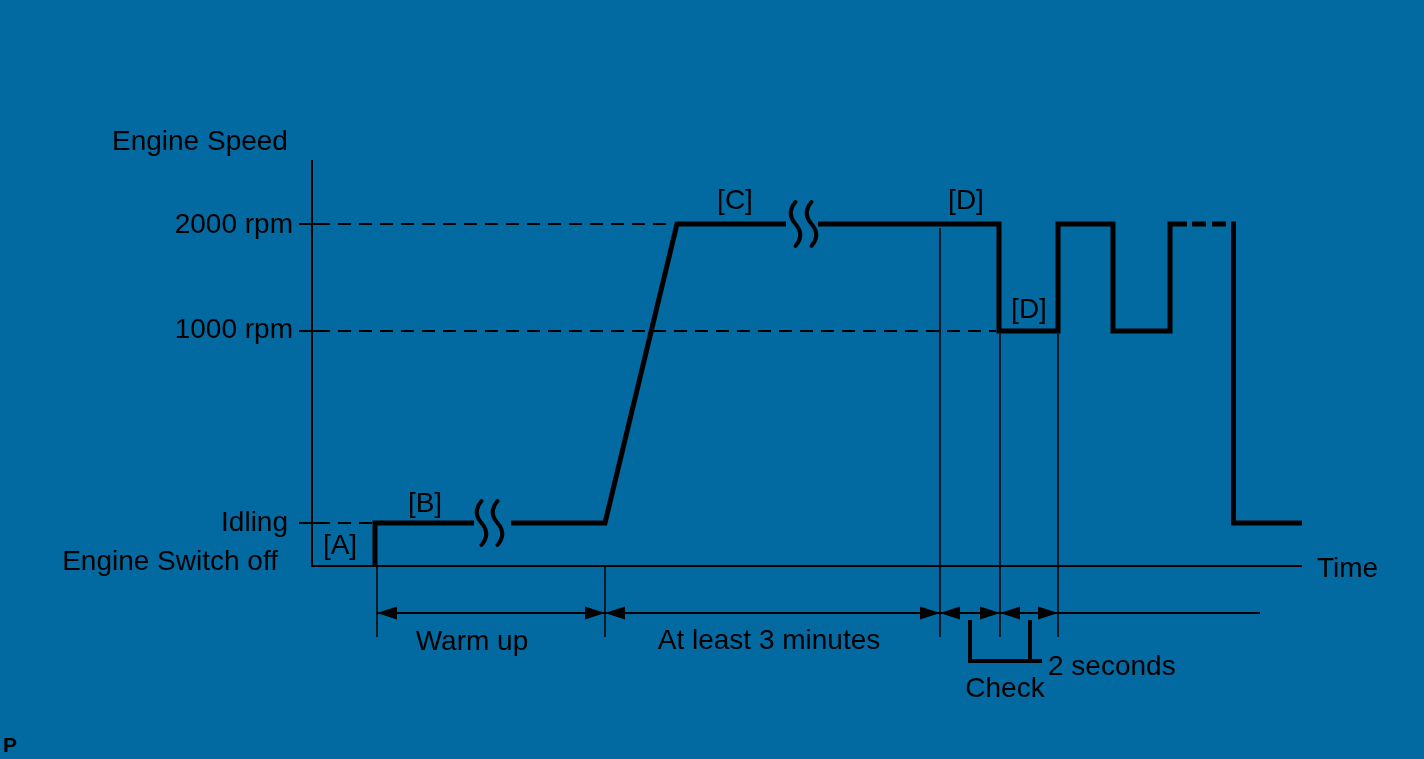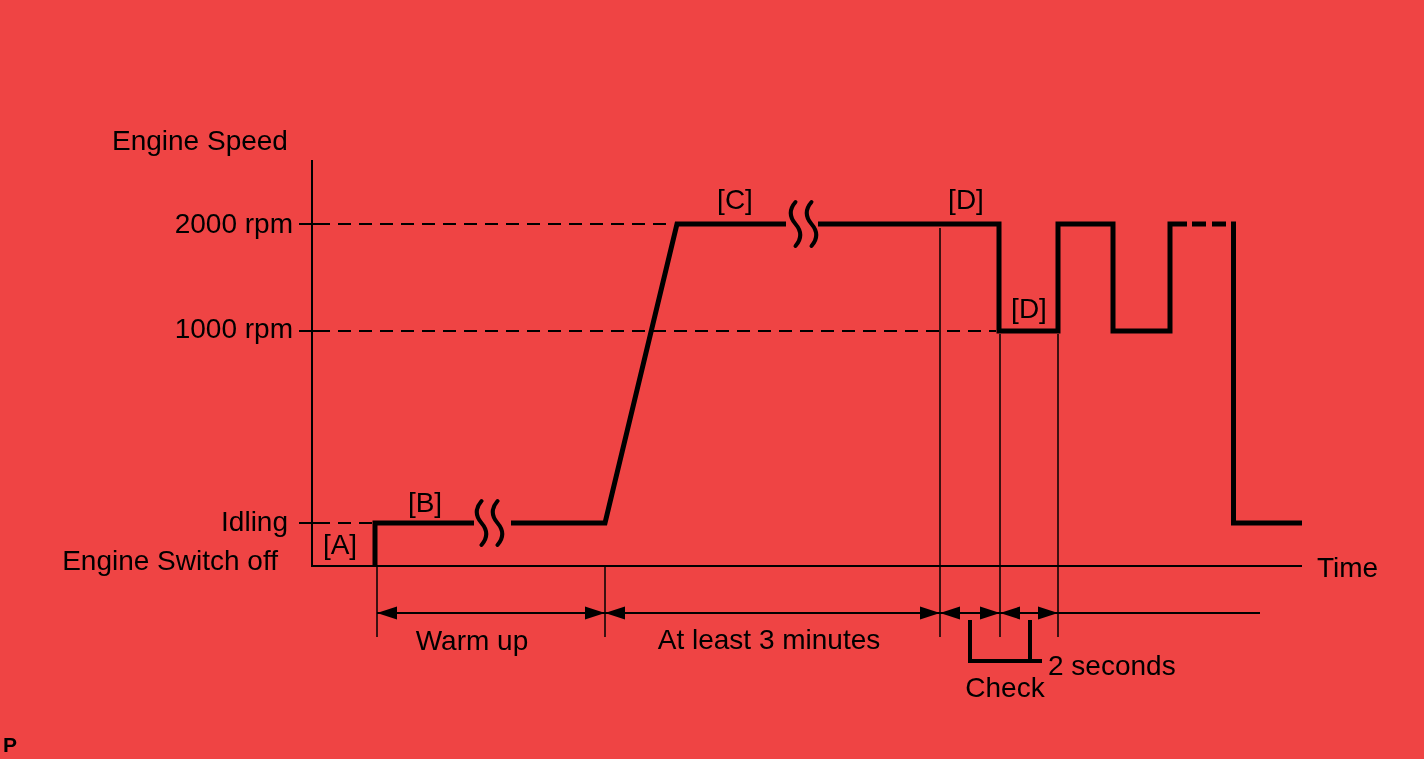--- a/index.html
+++ b/index.html
@@ -4,21 +4,21 @@
 <style>
   html, body {
     margin: 0;
     padding: 0;
     background: #ffffff;
   }
   .stage {
     position: relative;
     width: 1424px;
     height: 759px;
-    background: #ef4444;
+    background: #0369a1;
     overflow: hidden;
   }
   svg {
     position: absolute;
     left: 0;
     top: 0;
   }
   svg text {
     font-family: "Liberation Sans", sans-serif;
     font-size: 28px;

